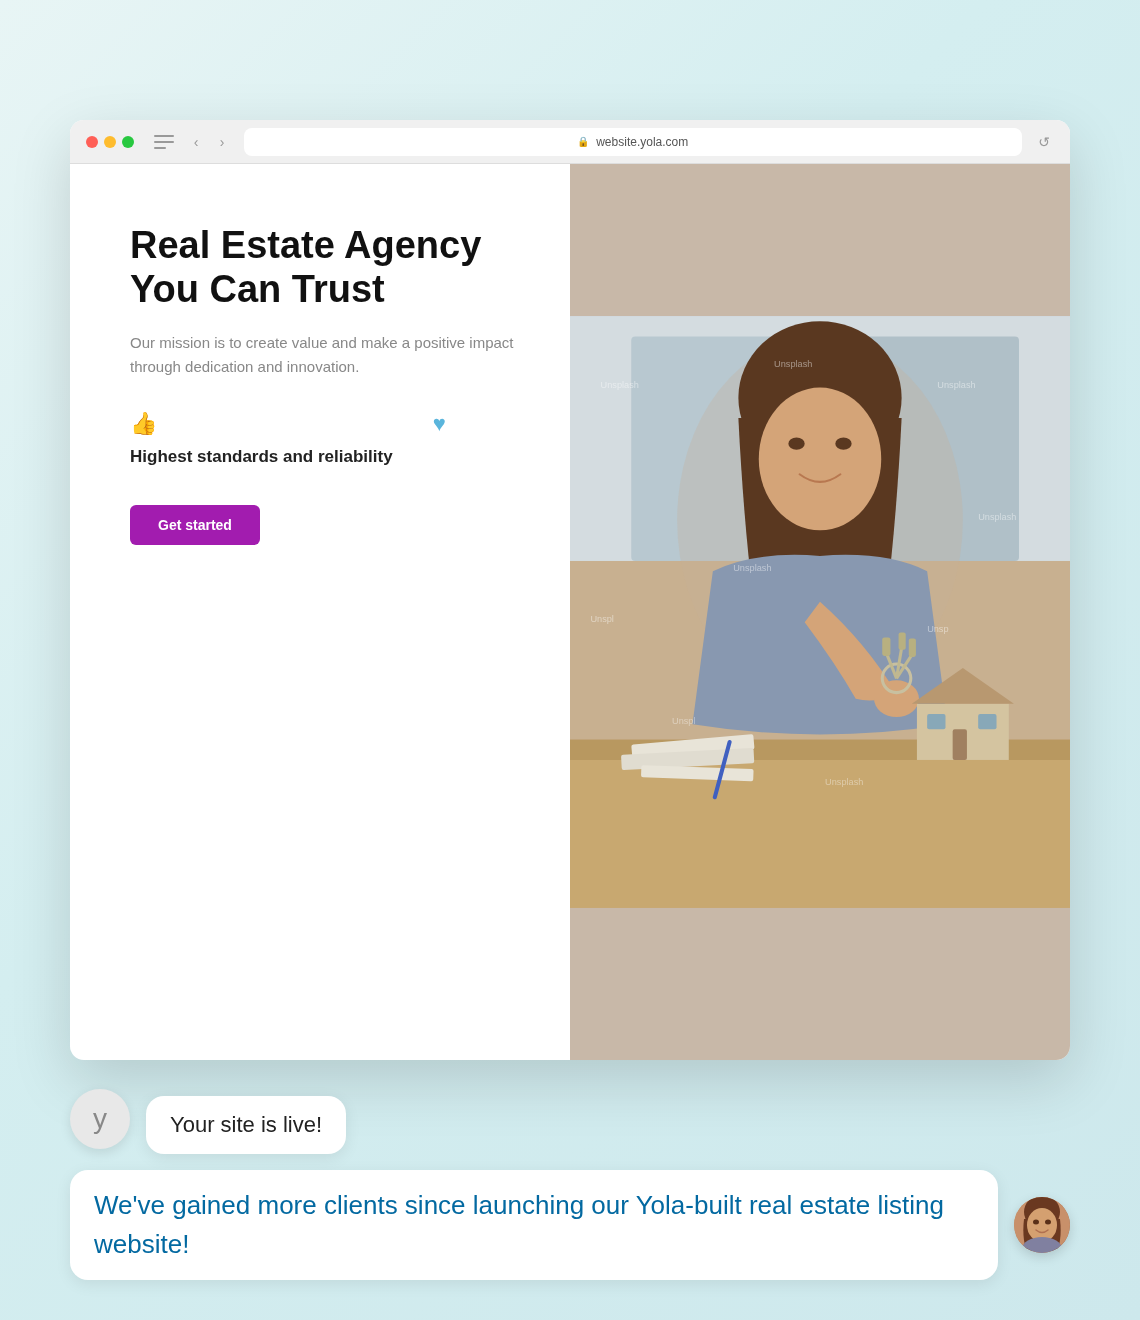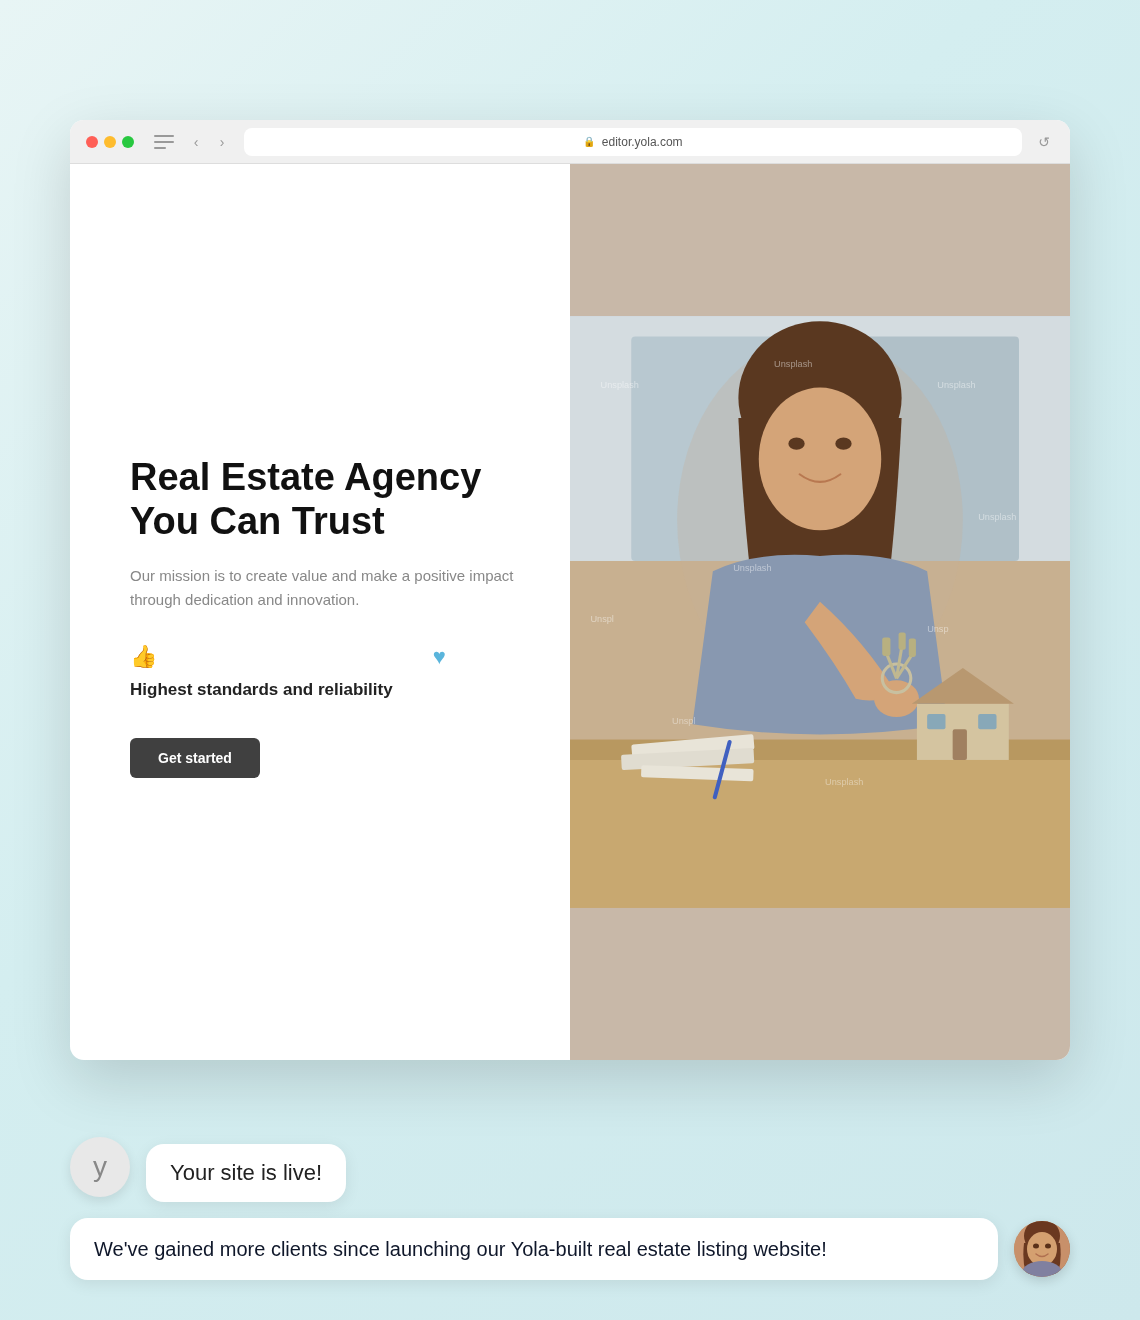--- a/index.html
+++ b/index.html
@@ -103,21 +103,21 @@
       height: calc(100% - 44px);
     }
 
     
     .website-left {
       flex: 0 0 500px;
       padding: 60px 50px 50px 60px;
       background: #fff;
       display: flex;
       flex-direction: column;
-      justify-content: center;
+      justify-content: flex-start;
       border-radius: 31px;
     }
 
     .hero-title {
       font-size: 38px;
       font-weight: 800;
       color: #111;
       line-height: 1.15;
       margin-bottom: 20px;
     }
@@ -148,21 +148,21 @@
 
     .feature-label {
       font-size: 17px;
       font-weight: 700;
       color: #222;
       line-height: 1.4;
     }
 
     .cta-button {
       display: inline-block;
-      background: #404040;
+      background: #a21caf;
       color: #fff;
       font-size: 14px;
       font-weight: 600;
       padding: 12px 28px;
       border-radius: 6px;
       border: none;
       cursor: pointer;
       width: fit-content;
     }
 
@@ -214,22 +214,22 @@
     }
 
     .chat-bubble.live {
       font-size: 22px;
       font-weight: 500;
       color: #222;
       margin-top: 12px;
     }
 
     .chat-bubble.testimonial {
-      font-size: 20px;
-      color: #0f172a;
+      font-size: 26px;
+      color: #0369a1;
       line-height: 1.5;
       flex: 1;
     }
 
     .user-avatar {
       width: 56px;
       height: 56px;
       border-radius: 50%;
       background: linear-gradient(135deg, #c8956a, #a06040);
       flex-shrink: 0;
@@ -258,21 +258,21 @@
       <span></span>
     </div>
 
     <div class="nav-buttons">
       <div class="nav-btn">‹</div>
       <div class="nav-btn">›</div>
     </div>
 
     <div class="address-bar">
       <span class="lock-icon">🔒</span>
-      <span>editor.yola.com</span>
+      <span>website.yola.com</span>
     </div>
 
     <div class="reload-btn">↺</div>
   </div>
 
   <div class="browser-content">
 
     <div class="website-left">
 
       <h1 class="hero-title">Real Estate Agency You Can Trust</h1>

